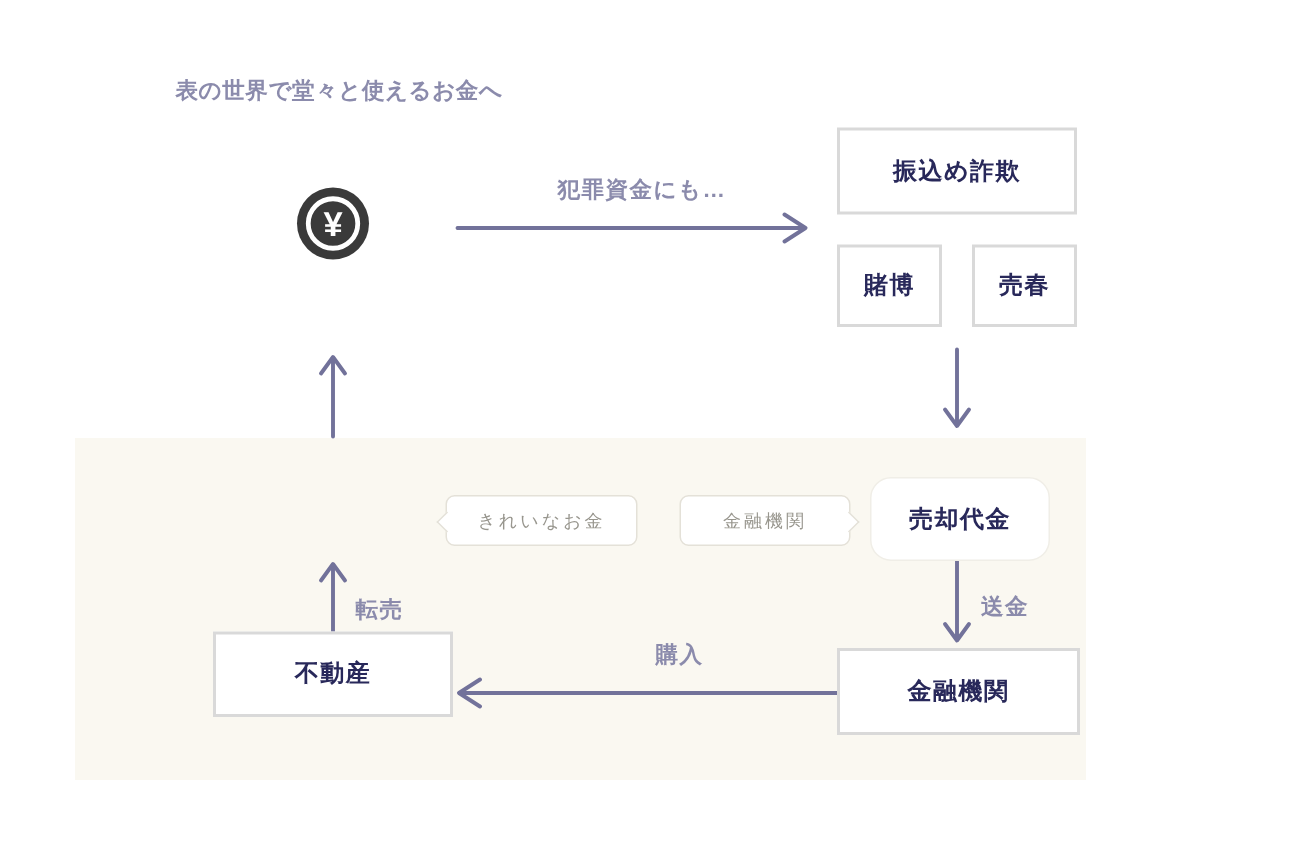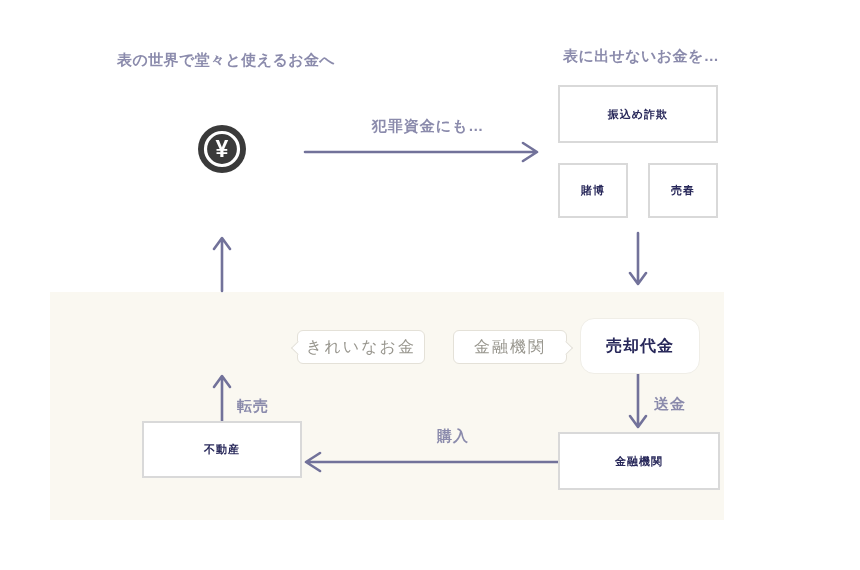--- a/index.html
+++ b/index.html
@@ -12,38 +12,38 @@
     position:relative;width:724px;height:570px;background:var(--page-bg);overflow:hidden;
     font-family:"Liberation Sans","DejaVu Sans",sans-serif;
   }
   .panel{position:absolute;left:50px;top:292px;width:760px;height:228px;background:var(--panel-bg);}
   .caption{position:absolute;color:var(--label-text);font-size:15px;font-weight:600;letter-spacing:0.4px;white-space:nowrap;}
   .cap-left{left:117px;top:51px;}
   .cap-right{left:563px;top:47px;}
   .sqbox{
     position:absolute;background:var(--box-bg);border:2px solid var(--box-border);
     display:flex;align-items:center;justify-content:center;box-sizing:border-box;
-    color:var(--dark-text);font-size:11px;font-weight:700;letter-spacing:1px;white-space:nowrap;
+    color:var(--dark-text);font-size:16px;font-weight:700;letter-spacing:1px;white-space:nowrap;
   }
   .box-fraud{left:558px;top:85px;width:160px;height:58px;}
   .box-gambling{left:558px;top:163px;width:70px;height:55px;}
   .box-prostitution{left:648px;top:163px;width:70px;height:55px;}
   .box-realestate{left:142px;top:421px;width:160px;height:57px;}
   .box-financial{left:558px;top:432px;width:162px;height:58px;}
   .rndbox{
     position:absolute;background:var(--box-bg);border:1px solid var(--rounded-box-border);border-radius:14px;
     display:flex;align-items:center;justify-content:center;box-sizing:border-box;
     color:var(--dark-text);font-size:16px;font-weight:700;letter-spacing:1px;white-space:nowrap;
   }
   .box-saleproceeds{left:162px;top:318px;width:124px;height:56px;}
   .box-crimeproceeds{left:580px;top:318px;width:120px;height:56px;}
   .bubble{
     position:absolute;background:var(--box-bg);border:1px solid var(--bubble-border);border-radius:6px;
     display:flex;align-items:center;justify-content:center;box-sizing:border-box;
-    color:var(--bubble-text);font-size:16px;font-weight:500;letter-spacing:2px;white-space:nowrap;
+    color:var(--bubble-text);font-size:12px;font-weight:500;letter-spacing:2px;white-space:nowrap;
   }
   .bubble-clean{left:297px;top:330px;width:128px;height:34px;}
   .bubble-dirty{left:453px;top:330px;width:114px;height:34px;}
   .tail{position:absolute;width:9px;height:9px;background:var(--box-bg);transform:rotate(45deg);top:12px;}
   .tail-left{left:-5px;border-left:1px solid var(--bubble-border);border-bottom:1px solid var(--bubble-border);}
   .tail-right{right:-5px;border-right:1px solid var(--bubble-border);border-top:1px solid var(--bubble-border);}
   .flowlabel{position:absolute;color:var(--label-text);font-size:15px;font-weight:600;letter-spacing:1px;white-space:nowrap;}
   .lbl-crimefunds{left:348px;top:117px;width:160px;text-align:center;}
   .lbl-resale{left:237px;top:397px;}
   .lbl-remit{left:654px;top:395px;}
@@ -74,21 +74,20 @@
     </g>
     <g>
       <path d="M638 372 V424 M630 416 L638 427 L646 416"></path>
     </g>
     <g>
       <path d="M558 462 H308 M320 453 L306 462 L320 471"></path>
     </g>
   </svg>
 
   <div class="caption cap-left">表の世界で堂々と使えるお金へ</div>
-  <div class="caption cap-right">表に出せないお金を…</div>
 
   <svg class="coin" viewBox="0 0 50 50" aria-hidden="true">
     <circle cx="25" cy="25" r="24" fill="var(--coin-fill)"></circle>
     <circle cx="25" cy="25" r="16.5" fill="none" stroke="#ffffff" stroke-width="3.2"></circle>
     <text x="25" y="33" text-anchor="middle" font-size="23" font-weight="bold" fill="#ffffff" font-family="Liberation Sans, DejaVu Sans, sans-serif">¥</text>
   </svg>
 
   <div class="sqbox box-fraud">
     <span>振込め詐欺</span>
   </div>

